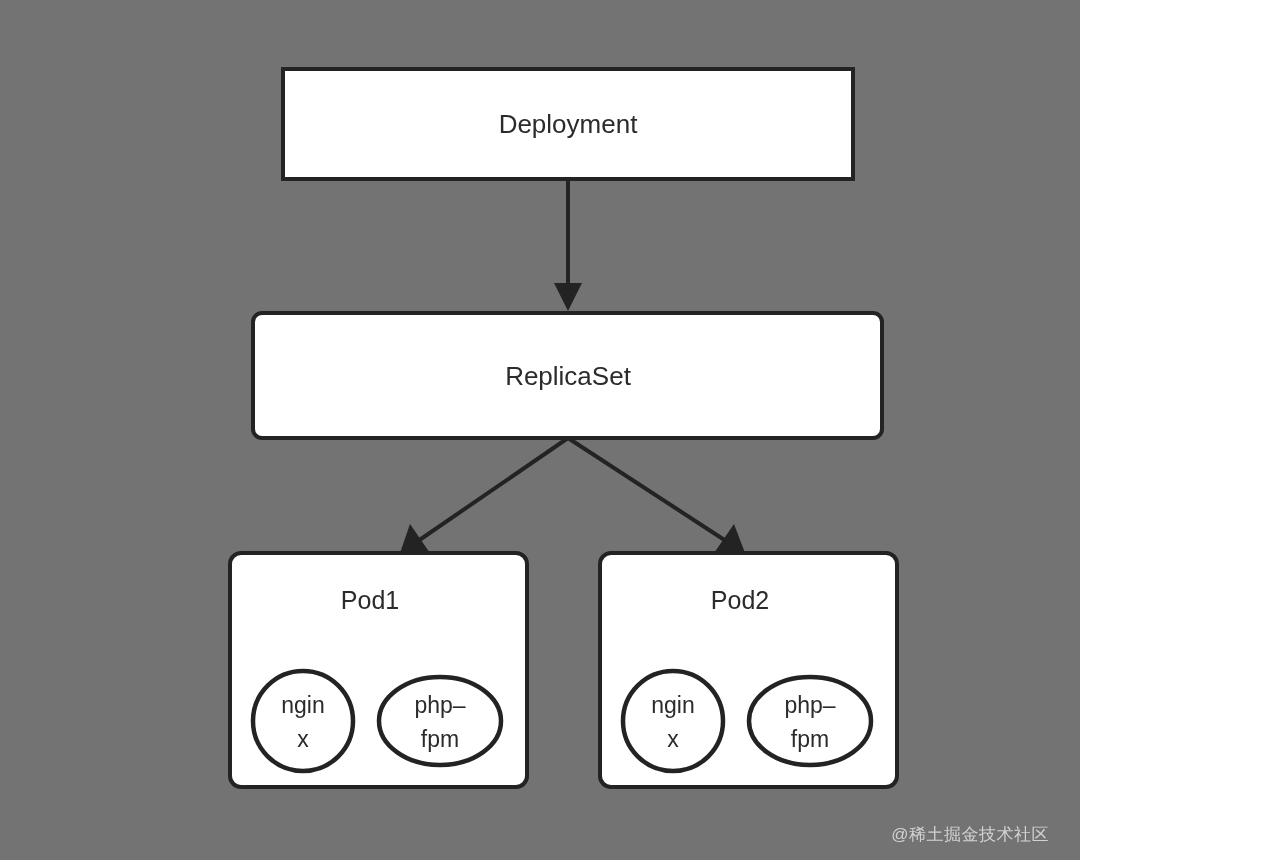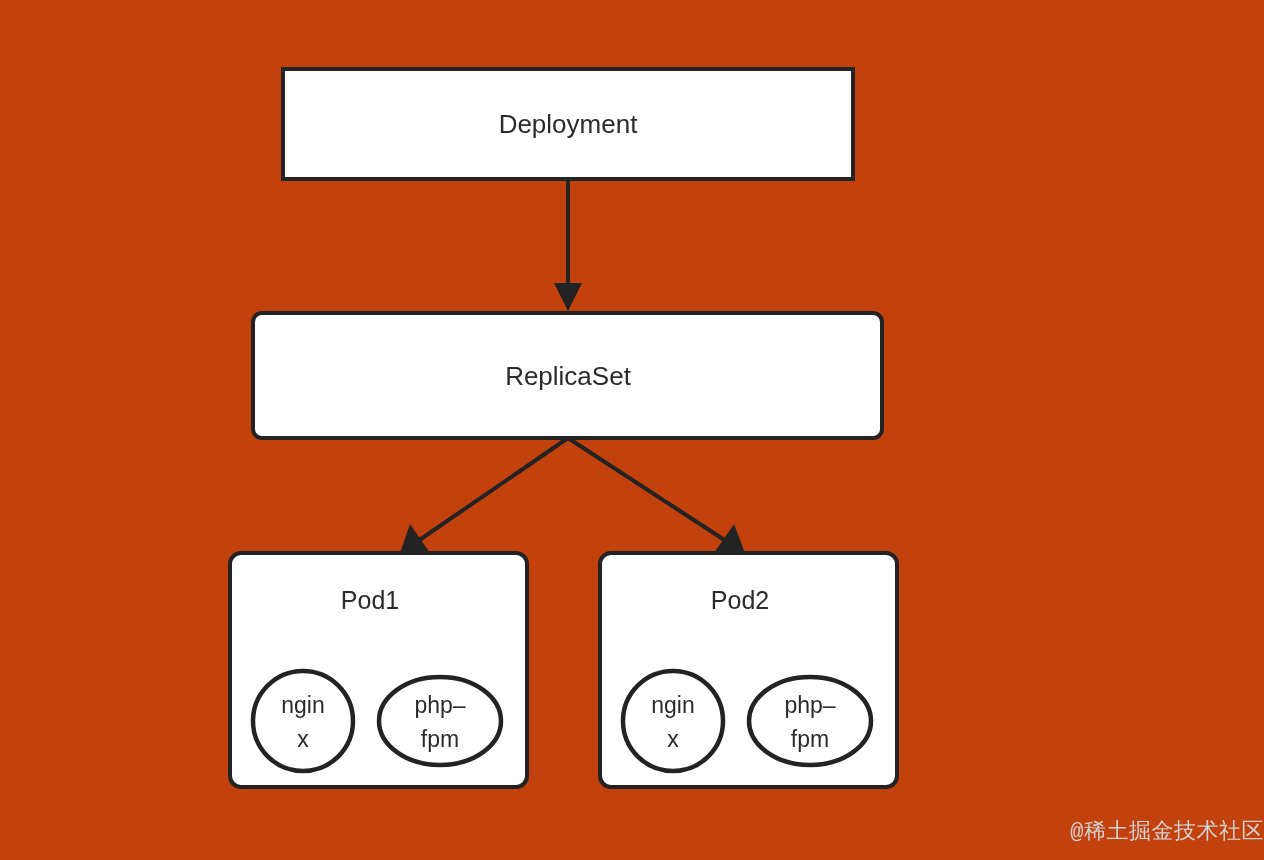--- a/index.html
+++ b/index.html
@@ -6,23 +6,23 @@
   html, body {
     margin: 0;
     padding: 0;
     background: #ffffff;
   }
   body {
     font-family: "Liberation Sans", sans-serif;
   }
   #canvas {
     position: relative;
-    width: 1264px;
+    width: 1080px;
     height: 860px;
-    background: #c2410c;
+    background: #737373;
     overflow: hidden;
   }
   #diagram-svg {
     position: absolute;
     top: 0;
     left: 0;
     width: 1264px;
     height: 860px;
   }
   .node-shape {
@@ -60,25 +60,25 @@
   }
   .container-label {
     fill: #2b2b2b;
     font-family: "Liberation Sans", sans-serif;
     font-size: 23px;
     text-anchor: middle;
     dominant-baseline: middle;
   }
   .watermark {
     position: absolute;
-    right: 0;
+    right: 31px;
     bottom: 14px;
     color: #d2d2d2;
-    font-family: Liberation Mono, monospace;
-    font-size: 22px;
+    font-family: Liberation Sans, sans-serif;
+    font-size: 17px;
     letter-spacing: 0.5px;
     white-space: nowrap;
     user-select: none;
   }
 </style>
 </head>
 <body>
 
 <div id="canvas">
 

